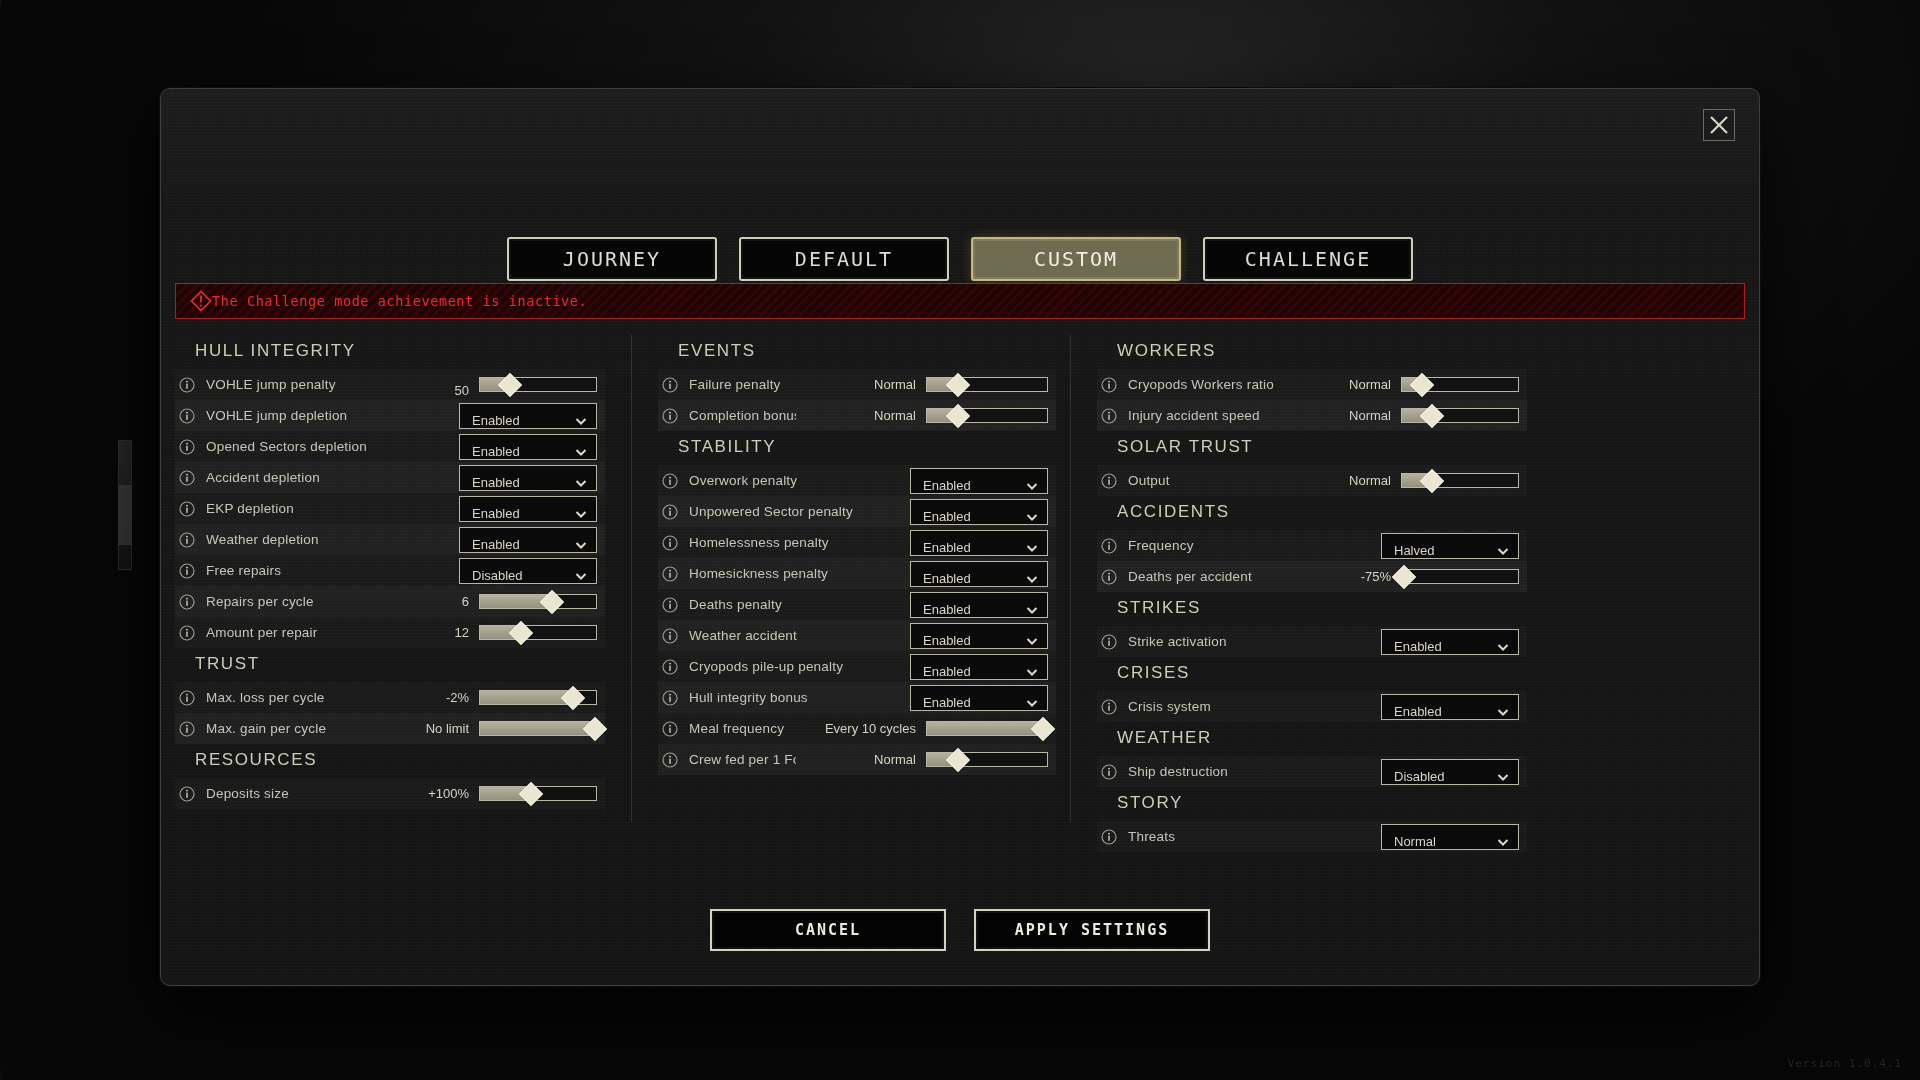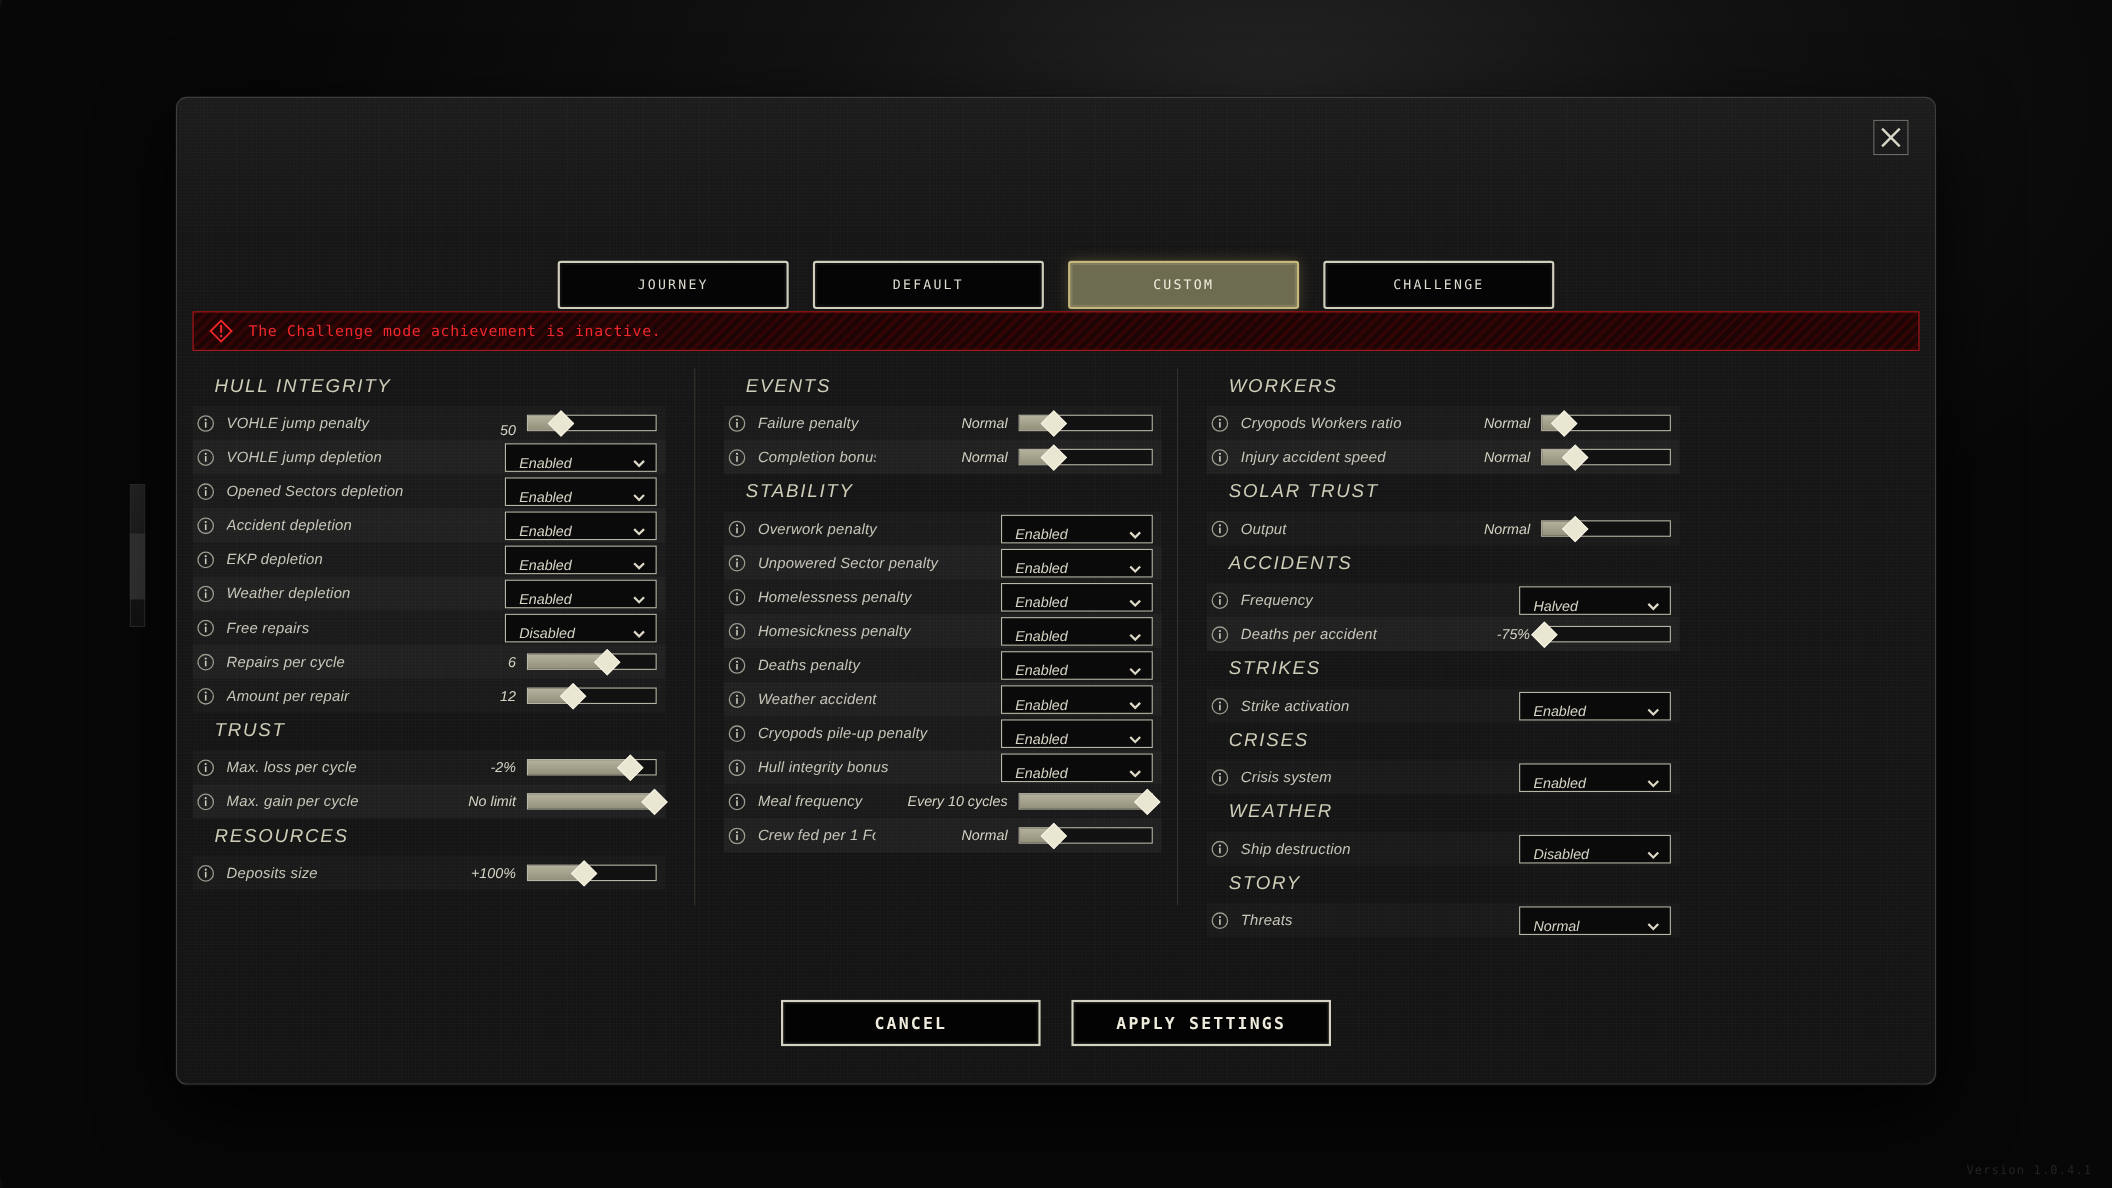--- a/index.html
+++ b/index.html
@@ -89,21 +89,21 @@
     justify-content: center;
     gap: 22px;
   }
   .tab {
     width: 210px; height: 44px;
     background: #050505;
     border: 2px solid #cfcdbc;
     border-radius: 3px;
     color: #dedcd0;
     font-family: "DejaVu Sans Mono", monospace;
-    font-size: 12px;
+    font-size: 20px;
     letter-spacing: 2px;
     display: flex; align-items: center; justify-content: center;
     cursor: pointer;
     box-shadow: inset 0 0 0 2px #111;
   }
   .tab.active {
     background: #6d6c51;
     border-color: #c6b77c;
     color: #f2efe0;
     box-shadow: inset 0 0 0 2px #807e5f, 0 0 12px rgba(190,170,100,.25);
@@ -114,36 +114,34 @@
     position: absolute;
     left: 14px; right: 14px; top: 194px;
     height: 36px;
     background:
       repeating-linear-gradient(135deg, rgba(255,0,0,.10) 0 3px, transparent 3px 7px),
       #1d0506;
     border: 1px solid #b3191c;
     display: flex;
     align-items: center;
     padding-left: 14px;
-    gap: 14px;
   }
   #warning-text {
     color: #f0282c;
     font-family: "DejaVu Sans Mono", monospace;
     font-size: 13.5px;
     letter-spacing: .6px;
   }
 
   
   #columns {
     position: absolute;
     left: 14px; right: 14px; top: 246px;
     height: 488px;
     display: flex;
-    font-style: italic;
   }
   .col {
     flex: 0 0 auto;
     position: relative;
     padding: 0 0 0 0;
   }
   .col.c1 { width: 430px; }
   .col.c2 { width: 440px; margin-left: 26px; border-left: 1px solid #33332e; border-right: 1px solid #33332e; padding-left: 26px; padding-right: 14px; }
   .col.c3 { width: 430px; margin-left: 26px; }
 

